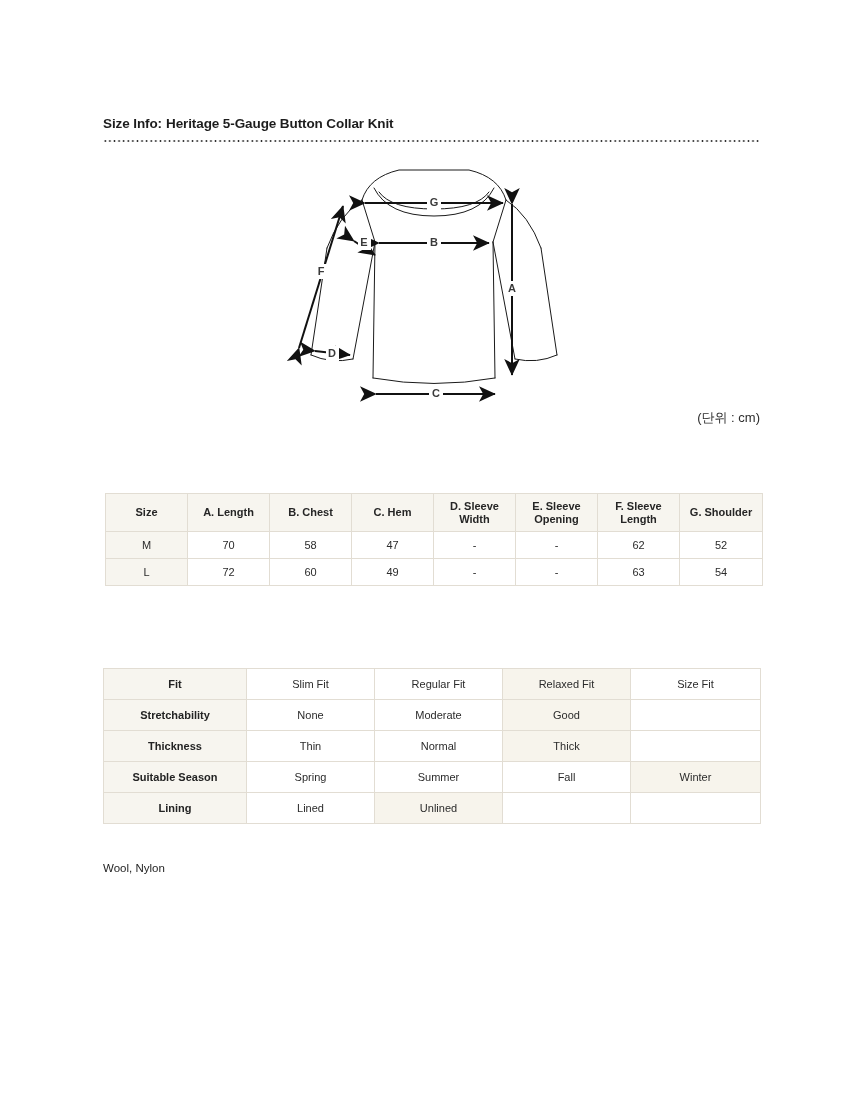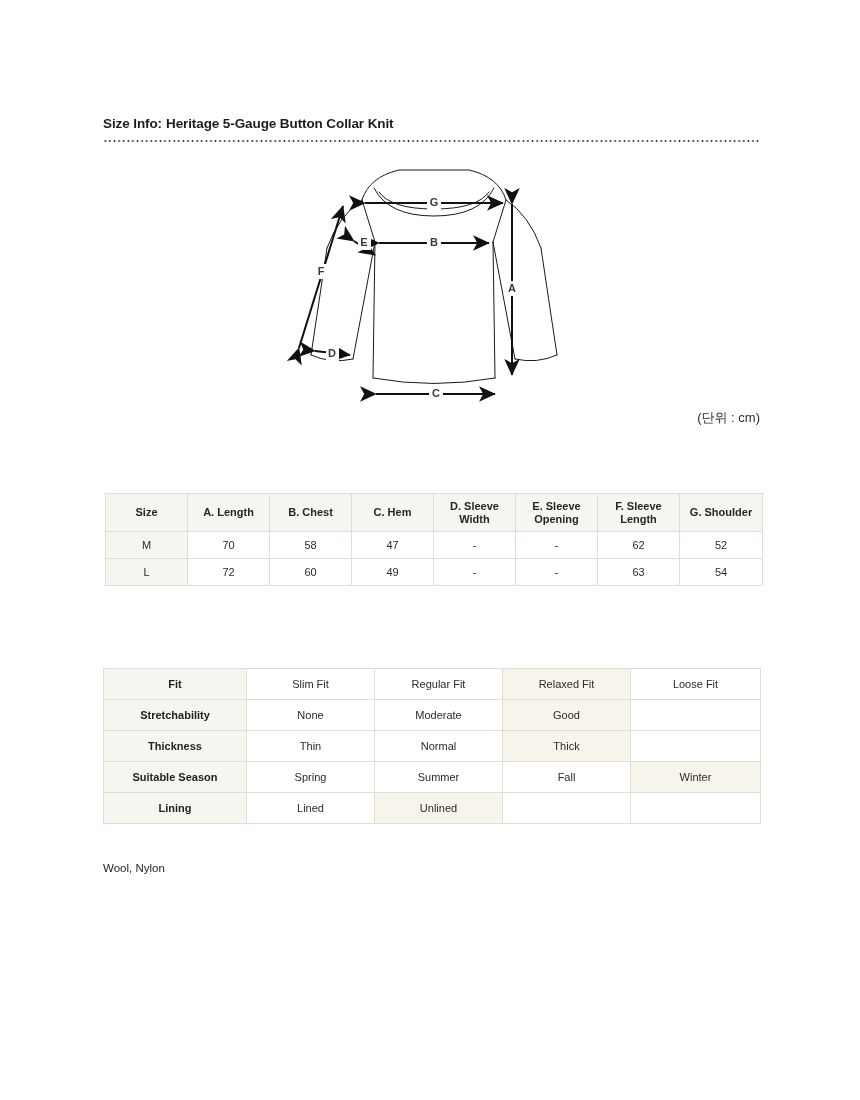--- a/index.html
+++ b/index.html
@@ -300,21 +300,21 @@
         <col style="width:128px">
         <col style="width:128px">
         <col style="width:130px">
     </colgroup>
     <tbody>
       <tr>
         <td class="rowhead">Fit</td>
         <td>Slim Fit</td>
         <td>Regular Fit</td>
         <td class="on">Relaxed Fit</td>
-        <td>Loose Fit</td>
+        <td>Size Fit</td>
       </tr>
       <tr>
         <td class="rowhead">Stretchability</td>
         <td>None</td>
         <td>Moderate</td>
         <td class="on">Good</td>
         <td class="blank"></td>
       </tr>
       <tr>
         <td class="rowhead">Thickness</td>

